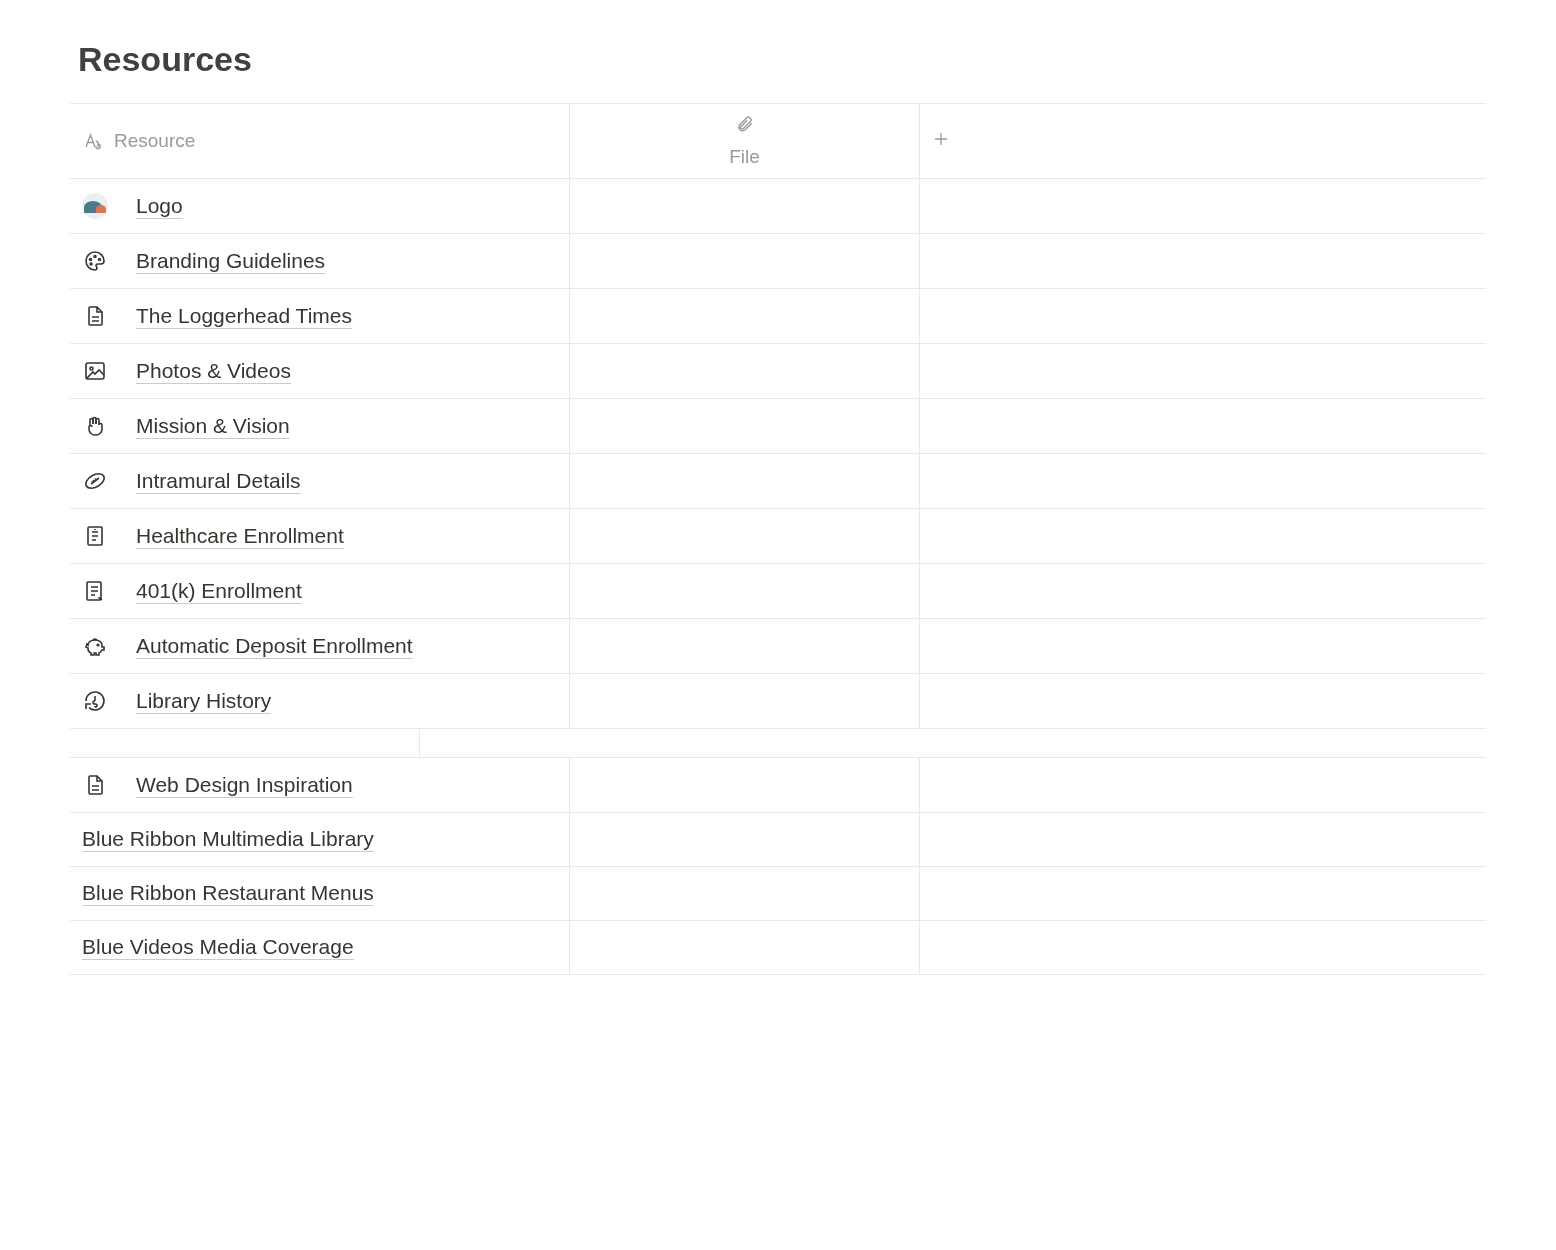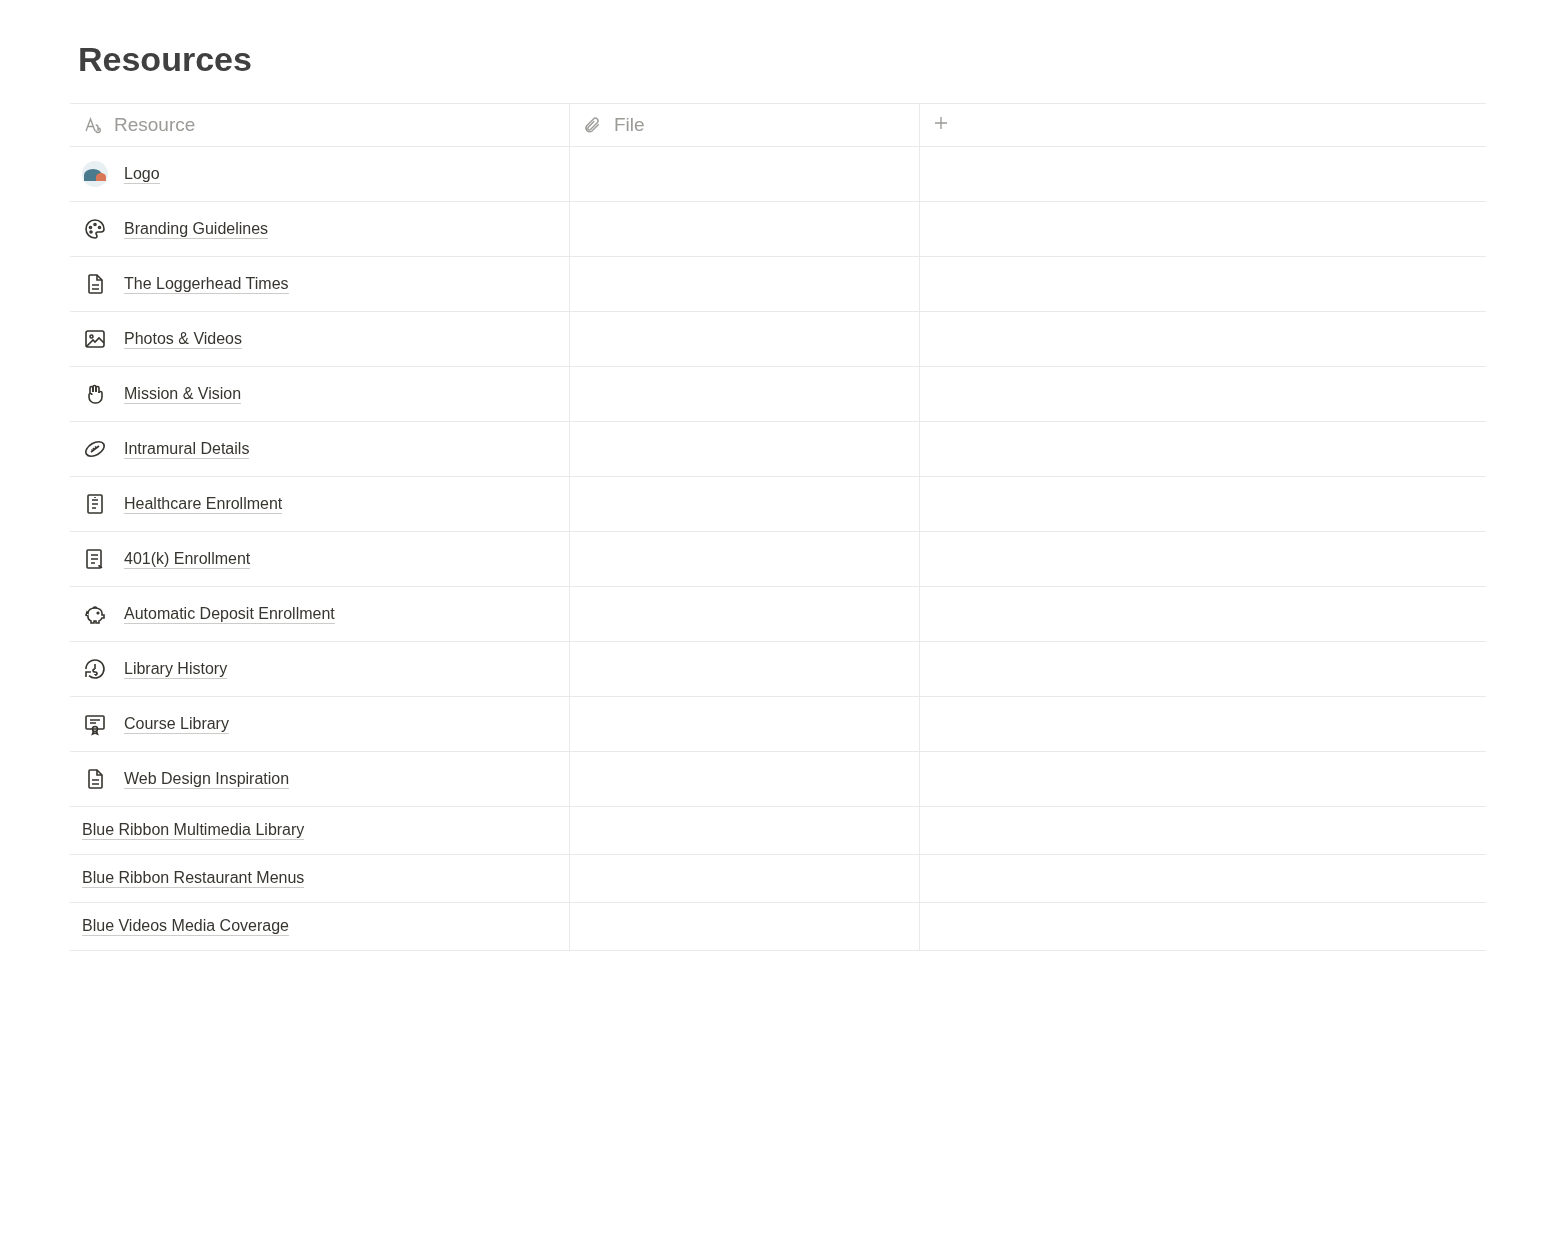--- a/index.html
+++ b/index.html
@@ -36,20 +36,21 @@
       font-size: 19px;
       color: #9b9a97;
       border-right: 1px solid #e9e9e7;
       gap: 12px;
     }
     .header-cell.col-resource {
       width: 500px;
     }
     .header-cell.col-file {
       width: 350px;
+      flex-direction: column;
     }
     .header-cell.col-add {
       flex: 1;
       border-right: none;
       justify-content: flex-start;
     }
     .header-icon {
       width: 20px;
       height: 20px;
       display: inline-flex;
@@ -58,24 +59,24 @@
       flex-shrink: 0;
     }
     .data-row {
       display: flex;
       border-bottom: 1px solid #e9e9e7;
     }
     .data-cell {
       display: flex;
       align-items: center;
       padding: 14px 12px;
-      font-size: 16px;
+      font-size: 21px;
       color: #37352f;
       border-right: 1px solid #e9e9e7;
-      gap: 16px;
+      gap: 28px;
     }
     .data-cell.col-resource {
       width: 500px;
       font-weight: 500;
     }
     .data-cell.col-file {
       width: 350px;
     }
     .data-cell.col-rest {
       flex: 1;
@@ -307,31 +308,20 @@
               <path d="M3 20 v-5 h5"></path>
               <path d="M12 8 v4 M12 12 c-1 0 -2 0.5 -2 1.5 s1 1.5 2 1.5 s2 0.5 2 1.5 s-1 1.5 -2 1.5 M12 8 v-1 M12 17 v1"></path>
             </svg>
           </span>
           <span class="row-title">Library History</span>
         </div>
         <div class="data-cell col-file"></div>
         <div class="data-cell col-rest"></div>
       </div>
       <div class="data-row">
-        <div class="data-cell col-resource">
-          <span class="row-icon">
-            <svg width="24" height="24" viewBox="0 0 24 24" fill="none" stroke="#37352f" stroke-width="1.6">
-              <rect x="3" y="4" width="18" height="13" rx="1"></rect>
-              <path d="M7 8 h10 M7 11 h6"></path>
-              <circle cx="12" cy="17" r="2.5"></circle>
-              <path d="M10.5 19 l-1 3 l2.5 -1 l2.5 1 l-1 -3"></path>
-            </svg>
-          </span>
-          <span class="row-title">Course Library</span>
-        </div>
         <div class="data-cell col-file"></div>
         <div class="data-cell col-rest"></div>
       </div>
       <div class="data-row">
         <div class="data-cell col-resource">
           <span class="row-icon">
             <svg width="24" height="24" viewBox="0 0 24 24" fill="none" stroke="#37352f" stroke-width="1.6">
               <path d="M14 3 H7 a1 1 0 0 0 -1 1 v16 a1 1 0 0 0 1 1 h11 a1 1 0 0 0 1 -1 V8 z"></path>
               <path d="M14 3 v5 h5"></path>
               <path d="M9 13 h7 M9 17 h7"></path>

